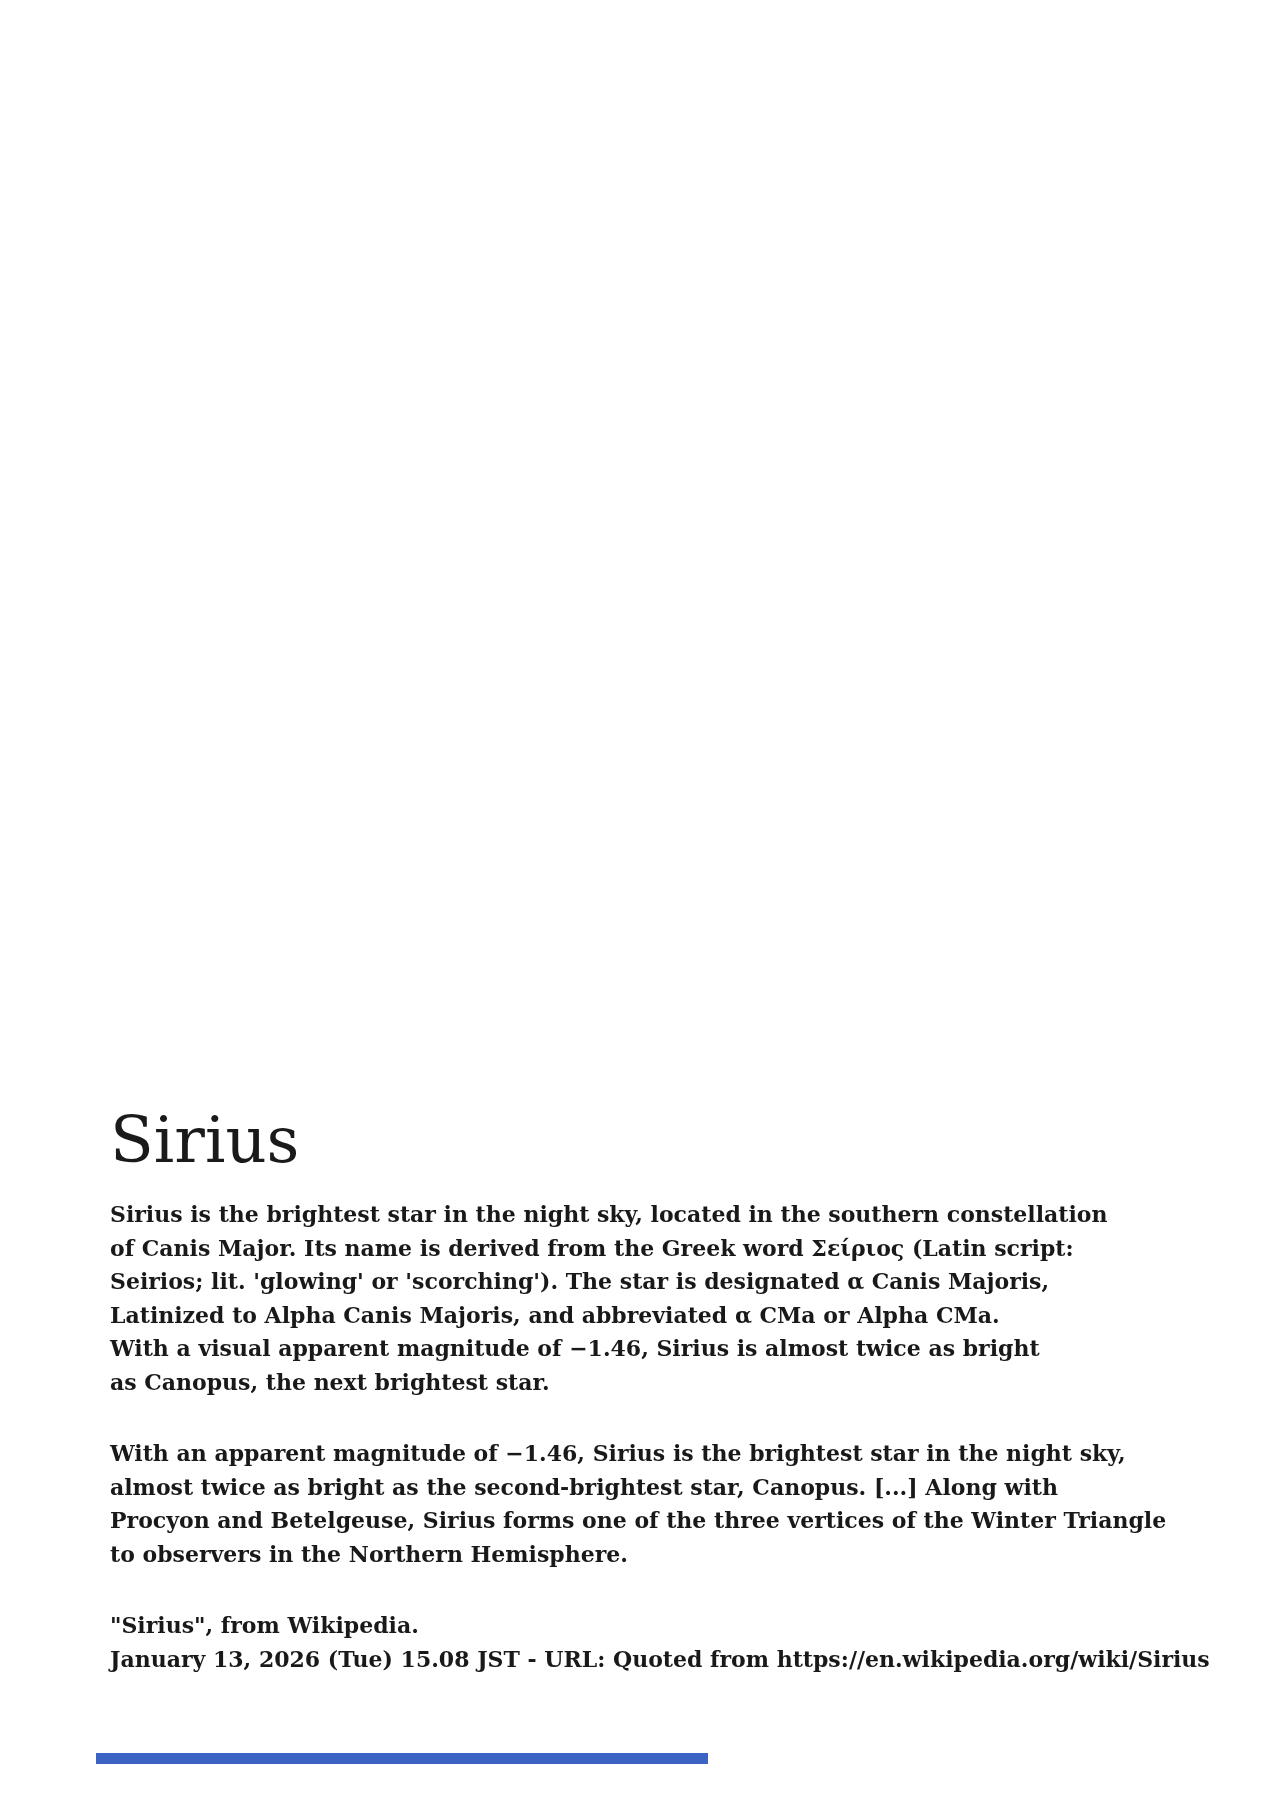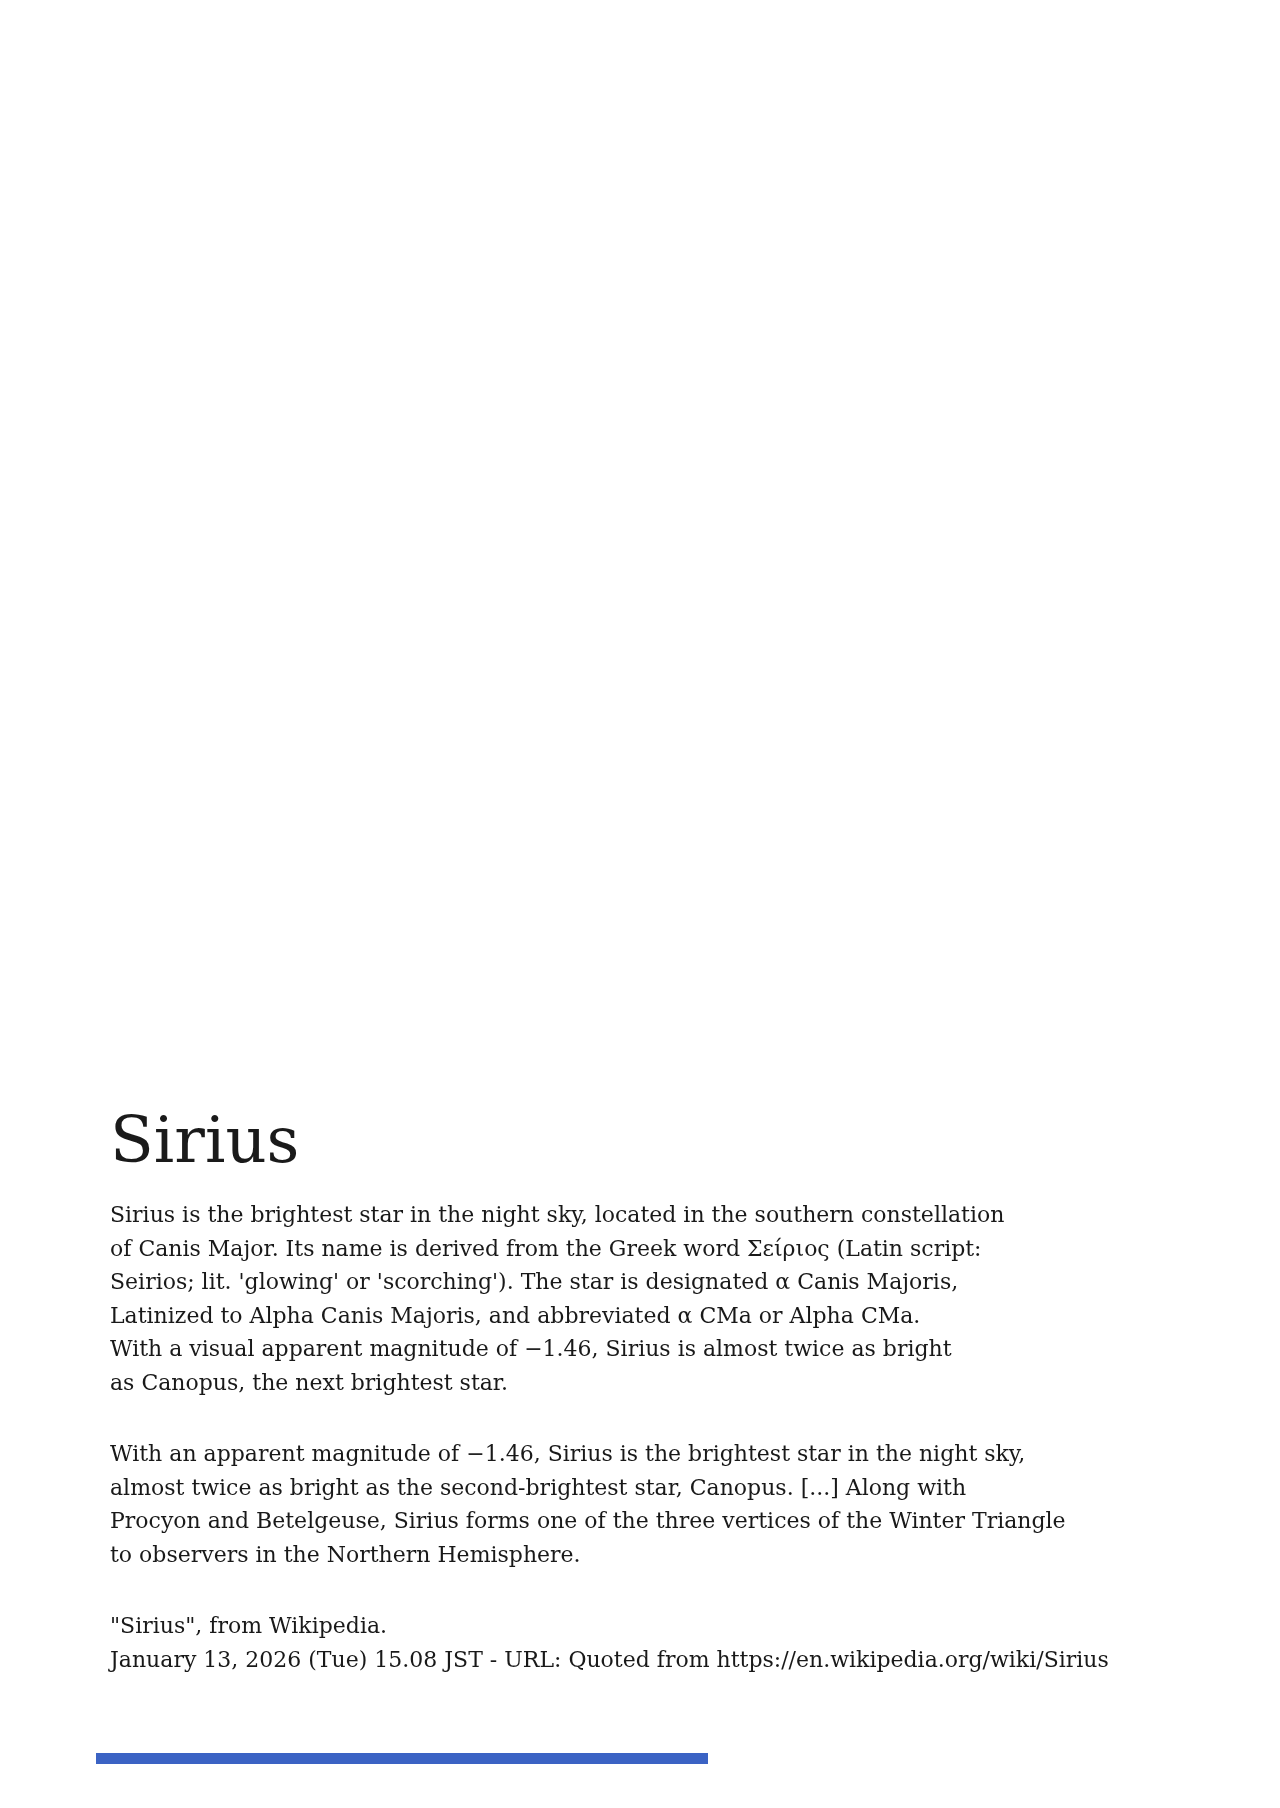--- a/index.html
+++ b/index.html
@@ -38,20 +38,21 @@
     color: #1a1a1a;
     letter-spacing: 0;
   }
   p.doc-paragraph {
     font-size: 22px;
     line-height: 33.5px;
     margin: 0 0 38px 0;
     padding: 0;
     white-space: pre-line;
     color: #191919;
+    font-weight: bold;
   }
   .bottom-bar {
     position: absolute;
     left: 96px;
     bottom: 0;
     width: 612px;
     height: 11px;
   }
 </style>
 </head>

